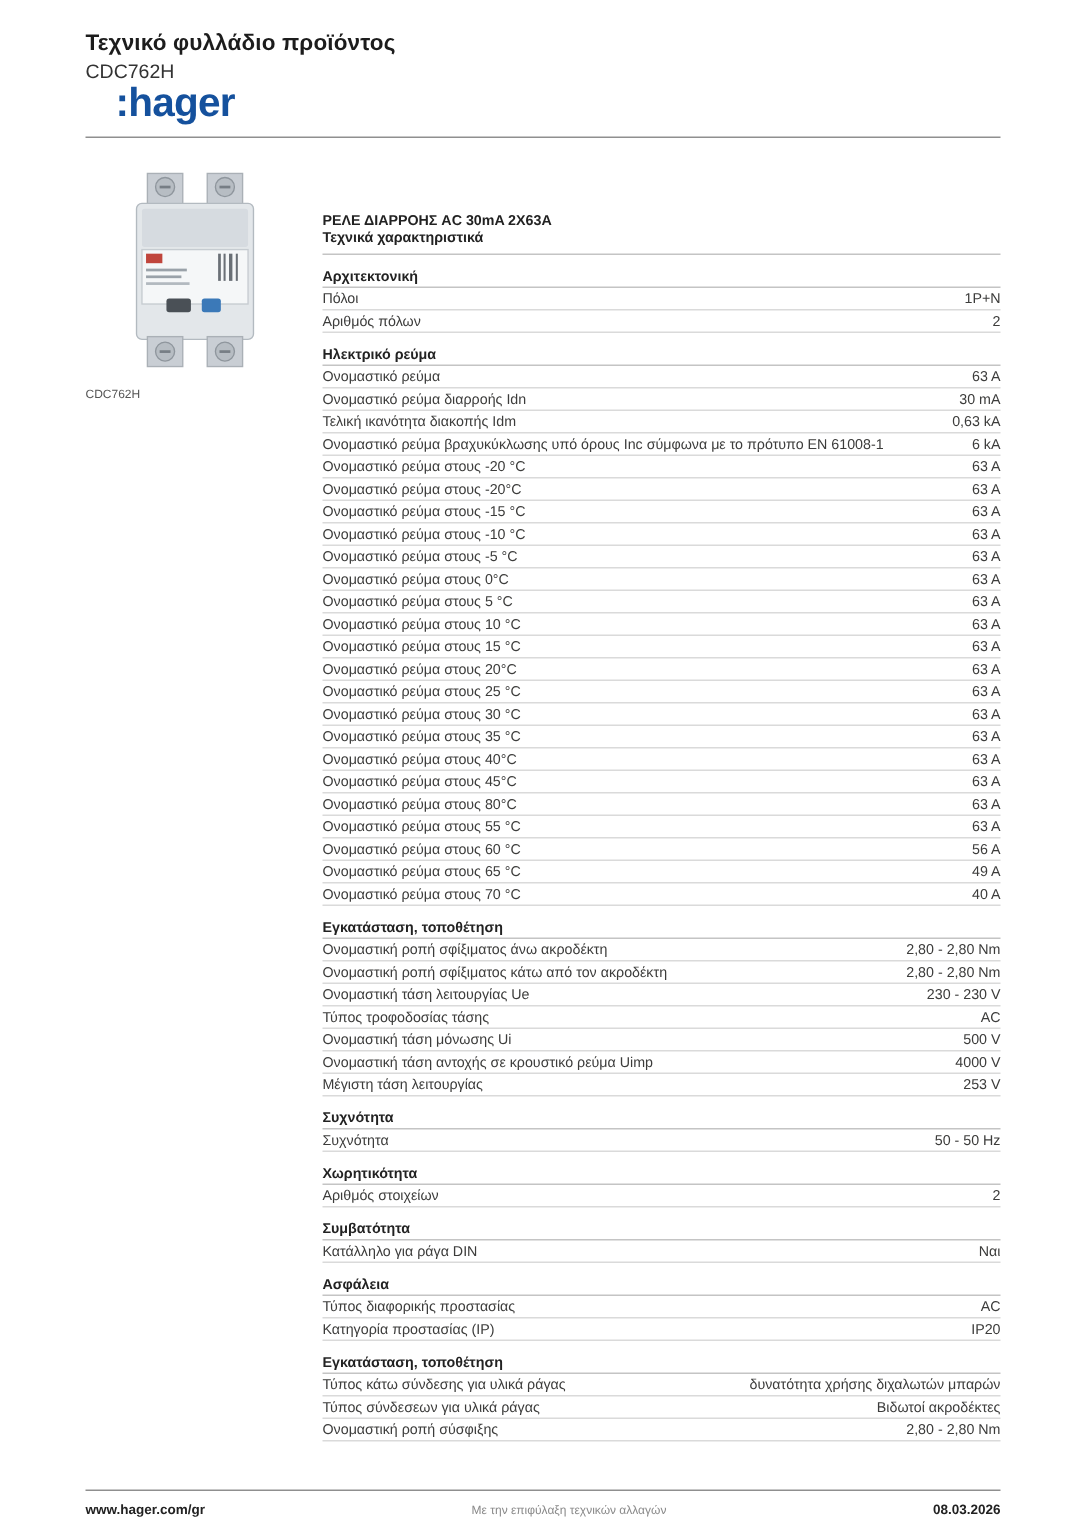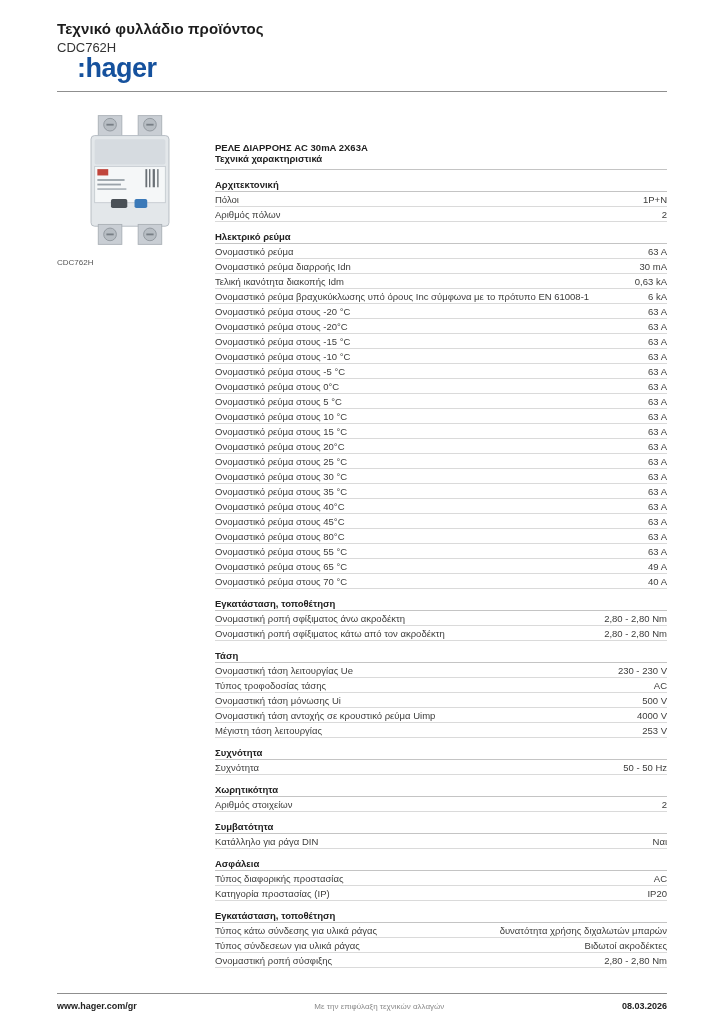--- a/index.html
+++ b/index.html
@@ -222,20 +222,24 @@
   <div class="row">
     <span class="label">Ονομαστικό ρεύμα στους 80°C</span>
     <span class="value">63 A</span>
   </div>
 
   <div class="row">
     <span class="label">Ονομαστικό ρεύμα στους 55 °C</span>
     <span class="value">63 A</span>
   </div>
 
+  <div class="row">
+    <span class="label">Ονομαστικό ρεύμα στους 60 °C</span>
+    <span class="value">56 A</span>
+  </div>
 
   <div class="row">
     <span class="label">Ονομαστικό ρεύμα στους 65 °C</span>
     <span class="value">49 A</span>
   </div>
 
   <div class="row">
     <span class="label">Ονομαστικό ρεύμα στους 70 °C</span>
     <span class="value">40 A</span>
   </div>
@@ -251,21 +255,20 @@
   </div>
 
   <div class="row">
     <span class="label">Ονομαστική ροπή σφίξιματος κάτω από τον ακροδέκτη</span>
     <span class="value">2,80 - 2,80 Nm</span>
   </div>
 </div>
   </section>
 
   <section class="spec-section">
-    <h3 class="section-title">Τάση</h3>
     <div class="rows">
   <div class="row">
     <span class="label">Ονομαστική τάση λειτουργίας Ue</span>
     <span class="value">230 - 230 V</span>
   </div>
 
   <div class="row">
     <span class="label">Τύπος τροφοδοσίας τάσης</span>
     <span class="value">AC</span>
   </div>

